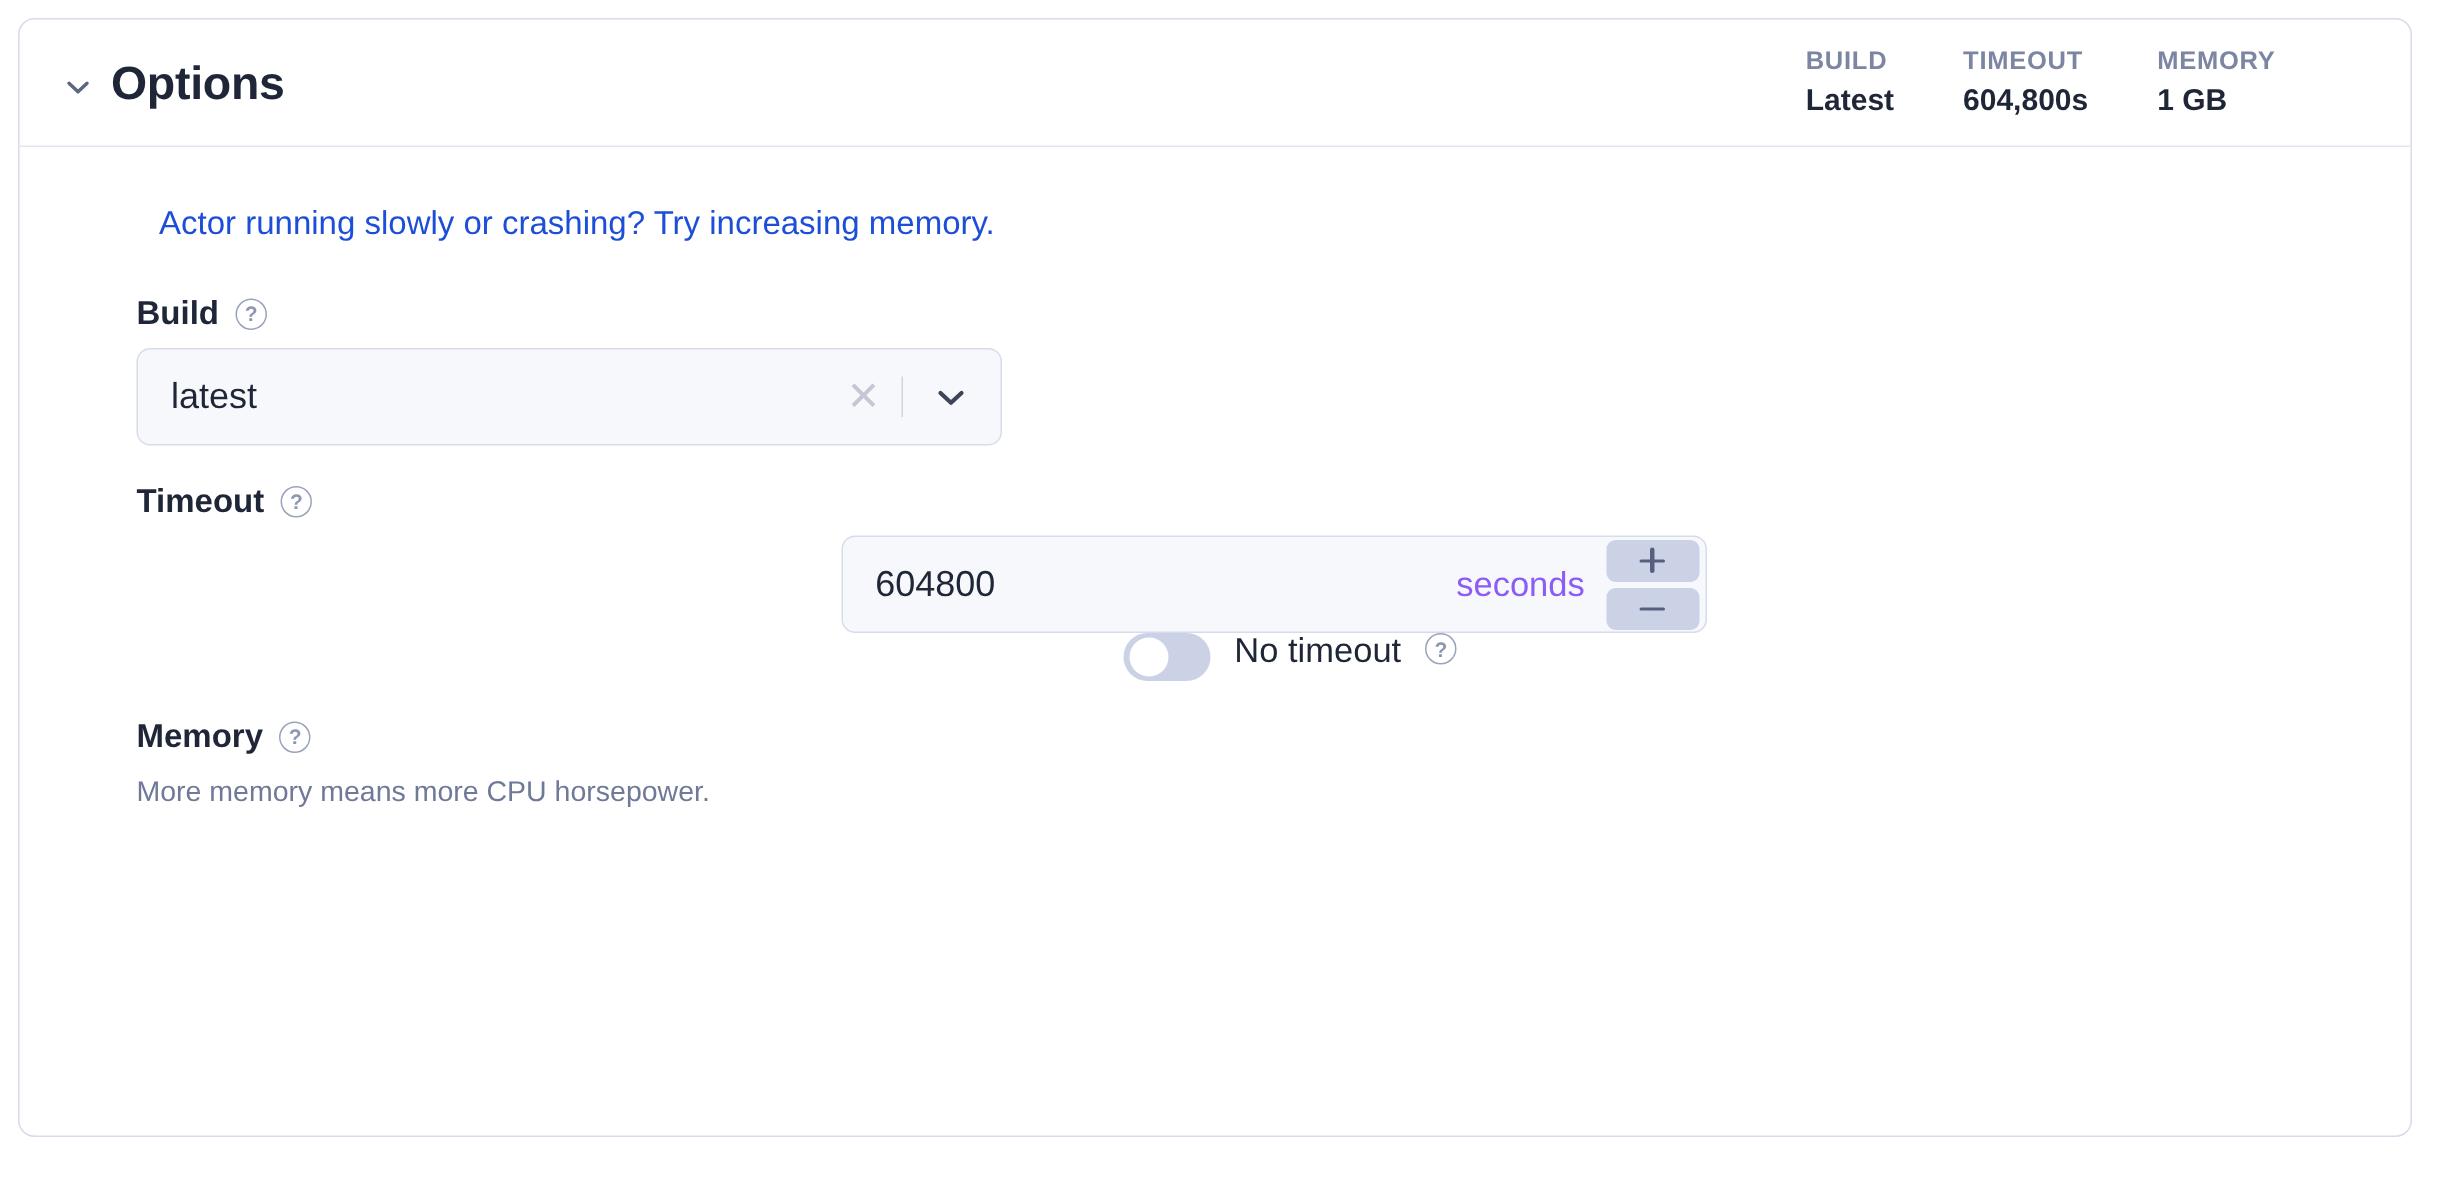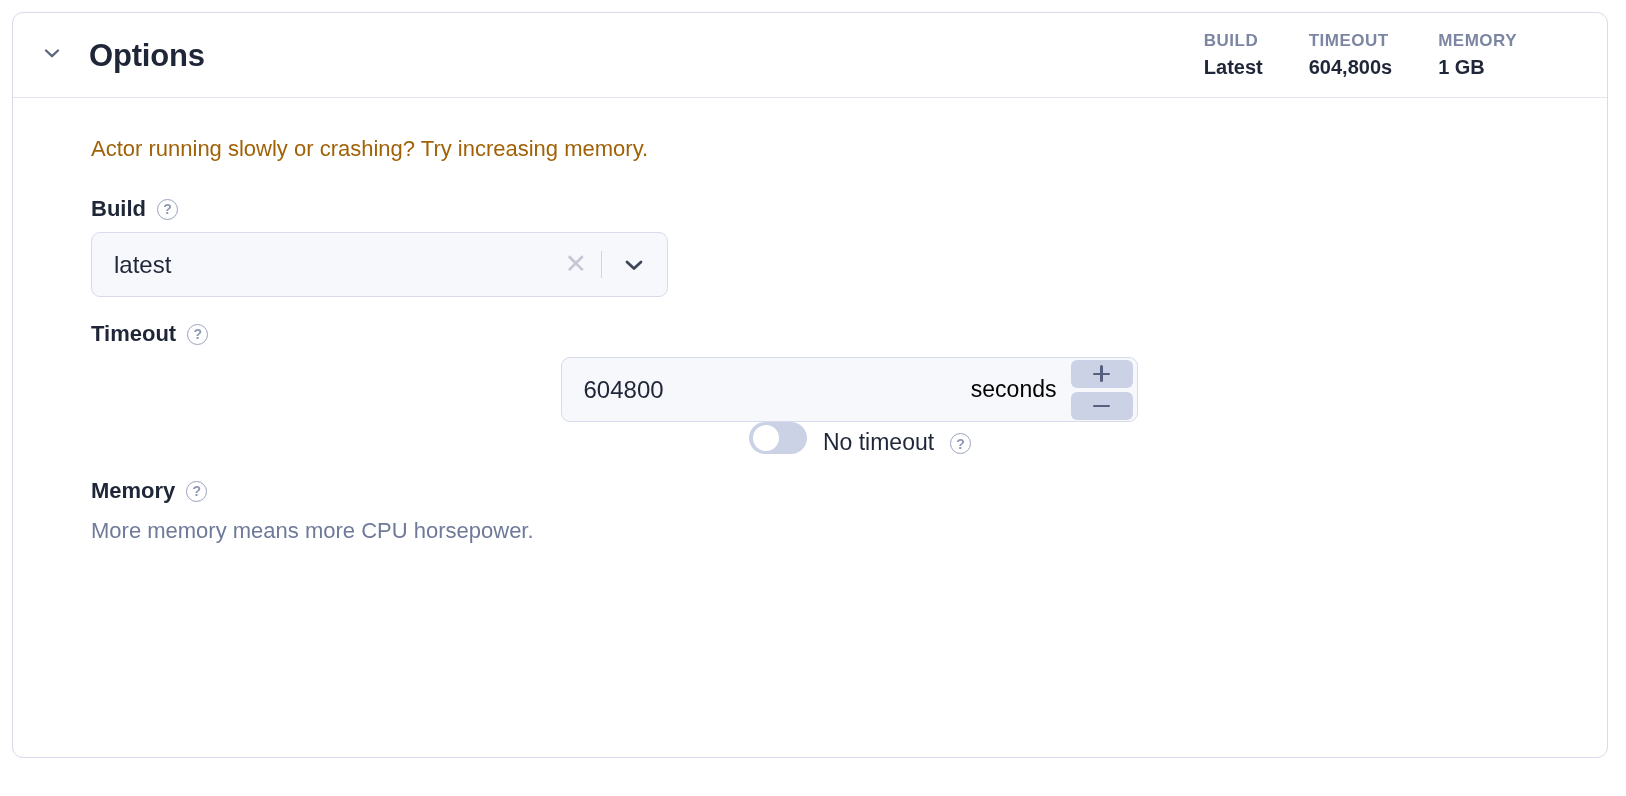--- a/index.html
+++ b/index.html
@@ -32,22 +32,22 @@
     position: relative;
     height: 85px;
     box-sizing: border-box;
     border-bottom: 1px solid #e2e6f1;
     display: flex;
     align-items: center;
     padding: 0 30px 0 26px;
   }
   .header-left {
     display: flex;
-    align-items: flex-start;
-    gap: 24px;
+    align-items: flex-end;
+    gap: 9px;
   }
   .chevron-toggle {
     width: 26px;
     height: 26px;
     display: flex;
     align-items: center;
     justify-content: center;
     cursor: pointer;
   }
   .chevron-toggle svg { display: block; }
@@ -83,23 +83,23 @@
     font-weight: 700;
     color: #1f2637;
   }
 
   
   .card-body {
     padding: 38px 0 0 78px;
   }
   .intro-text {
     font-size: 22px;
-    color: #a16207;
+    color: #1d4ed8;
     line-height: 1.2;
-    margin: 0 0 36px 0;
+    margin: 0 0 36px 15px;
   }
 
   .field-block { margin-bottom: 26px; }
   .field-label-row {
     display: flex;
     align-items: center;
     gap: 11px;
     margin-bottom: 12px;
   }
   .field-label {
@@ -138,21 +138,21 @@
   }
   .control-value {
     font-size: 24px;
     color: #1f2637;
     padding-left: 22px;
     flex: 1;
     line-height: 1;
   }
   .unit-text {
     font-size: 23px;
-    color: #000000;
+    color: #8b5cf6;
     padding-right: 14px;
     line-height: 1;
   }
 
   
   .select-clear {
     color: #c3c8d4;
     font-size: 27px;
     line-height: 1;
     padding: 0 14px 0 0;
@@ -212,21 +212,21 @@
     justify-content: center;
   }
 
   .row-inline {
     display: flex;
     align-items: center;
     flex-direction: column;
   }
   .toggle-group {
     display: flex;
-    align-items: flex-end;
+    align-items: flex-start;
     gap: 16px;
     margin-left: 22px;
   }
   .toggle {
     width: 58px;
     height: 32px;
     background: #ccd2e6;
     border-radius: 16px;
     position: relative;
     cursor: pointer;
@@ -242,21 +242,21 @@
     background: #ffffff;
   }
   .toggle-label {
     font-size: 23px;
     color: #1f2637;
     line-height: 1;
   }
 
   .hint-text {
     margin-top: 14px;
-    font-size: 22px;
+    font-size: 19px;
     color: #6f7a99;
     line-height: 1.35;
   }
 </style>
 </head>
 <body>
 
 <div class="card">
 
   <div class="card-header">

